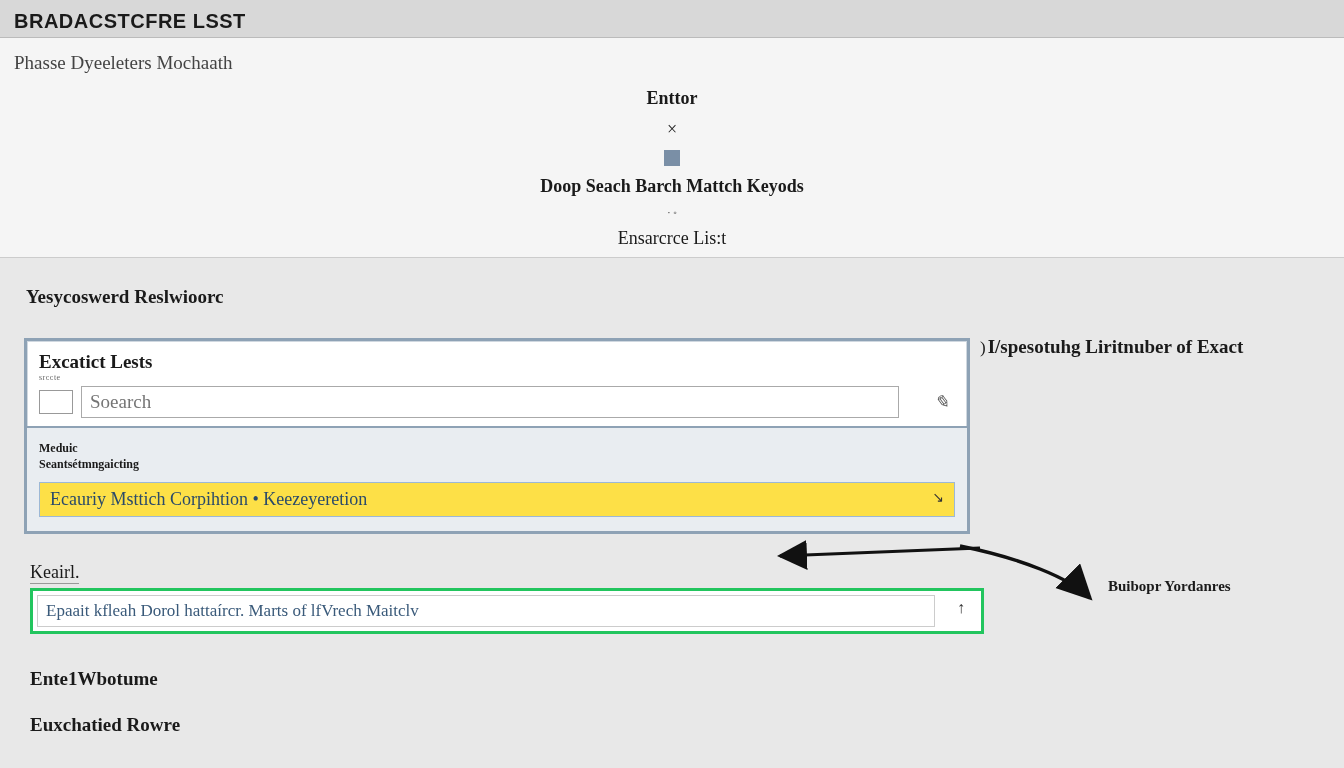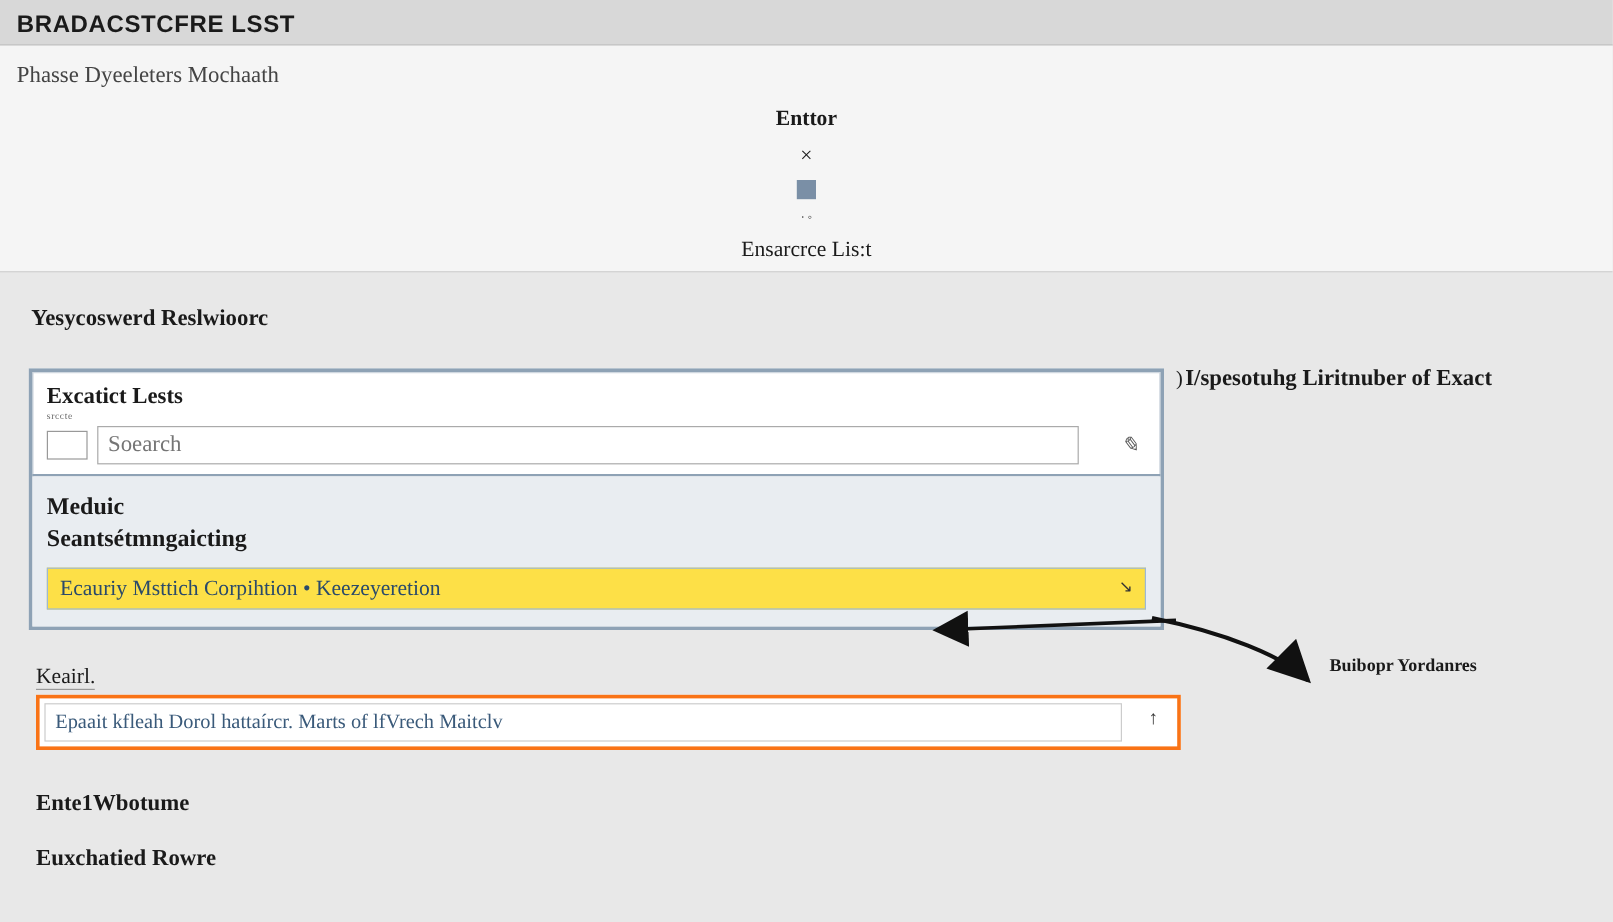--- a/index.html
+++ b/index.html
@@ -108,21 +108,21 @@
     margin-left: auto;
     margin-right: 6px;
     font-style: italic;
   }
   .panel-mid {
     padding: 12px 12px 14px 12px;
     background: #e9edf1;
   }
   .panel-mid .mtitle {
     font-weight: bold;
-    font-size: 20px;
+    font-size: 12px;
     line-height: 1.35;
     margin-bottom: 10px;
   }
   .highlight-row {
     background: #fde047;
     border: 1px solid #9cb8d6;
     padding: 6px 10px;
     font-size: 18px;
     color: #2a4a6a;
     display: flex;
@@ -164,21 +164,21 @@
     margin: 28px 0 0 10px;
   }
   .lower-block .klabel {
     font-size: 18px;
     margin-bottom: 4px;
     border-bottom: 1px solid #999;
     display: inline-block;
     padding-bottom: 0px;
   }
   .blue-input-wrap {
-    border: 3px solid #f97316;
+    border: 3px solid #22c55e;
     background: #fff;
     width: 940px;
     padding: 4px;
     position: relative;
   }
   .blue-input-wrap input {
     width: 880px;
     border: 1px solid #ccc;
     height: 30px;
     font-size: 17px;
@@ -209,20 +209,21 @@
 <div class="header-bar">
   <div class="header-title">BRADACSTCFRE LSST</div>
 </div>
 
 <div class="subheader">
   <div class="subheader-line1">Phasse Dyeeleters Mochaath</div>
   <div class="subheader-line2">
     <span class="lbl">Enttor</span>
     <span>×</span>
     <span class="sq"></span>
+    <span class="bold2">Doop Seach Barch Mattch Keyods</span>
     <span class="small-sup">· ◦</span>
     <span>Ensarcrce Lis:t</span>
   </div>
 </div>
 
 <div class="main">
 
   <div class="section-title">Yesycoswerd Reslwioorc</div>
 
   <div class="panel-outer">

